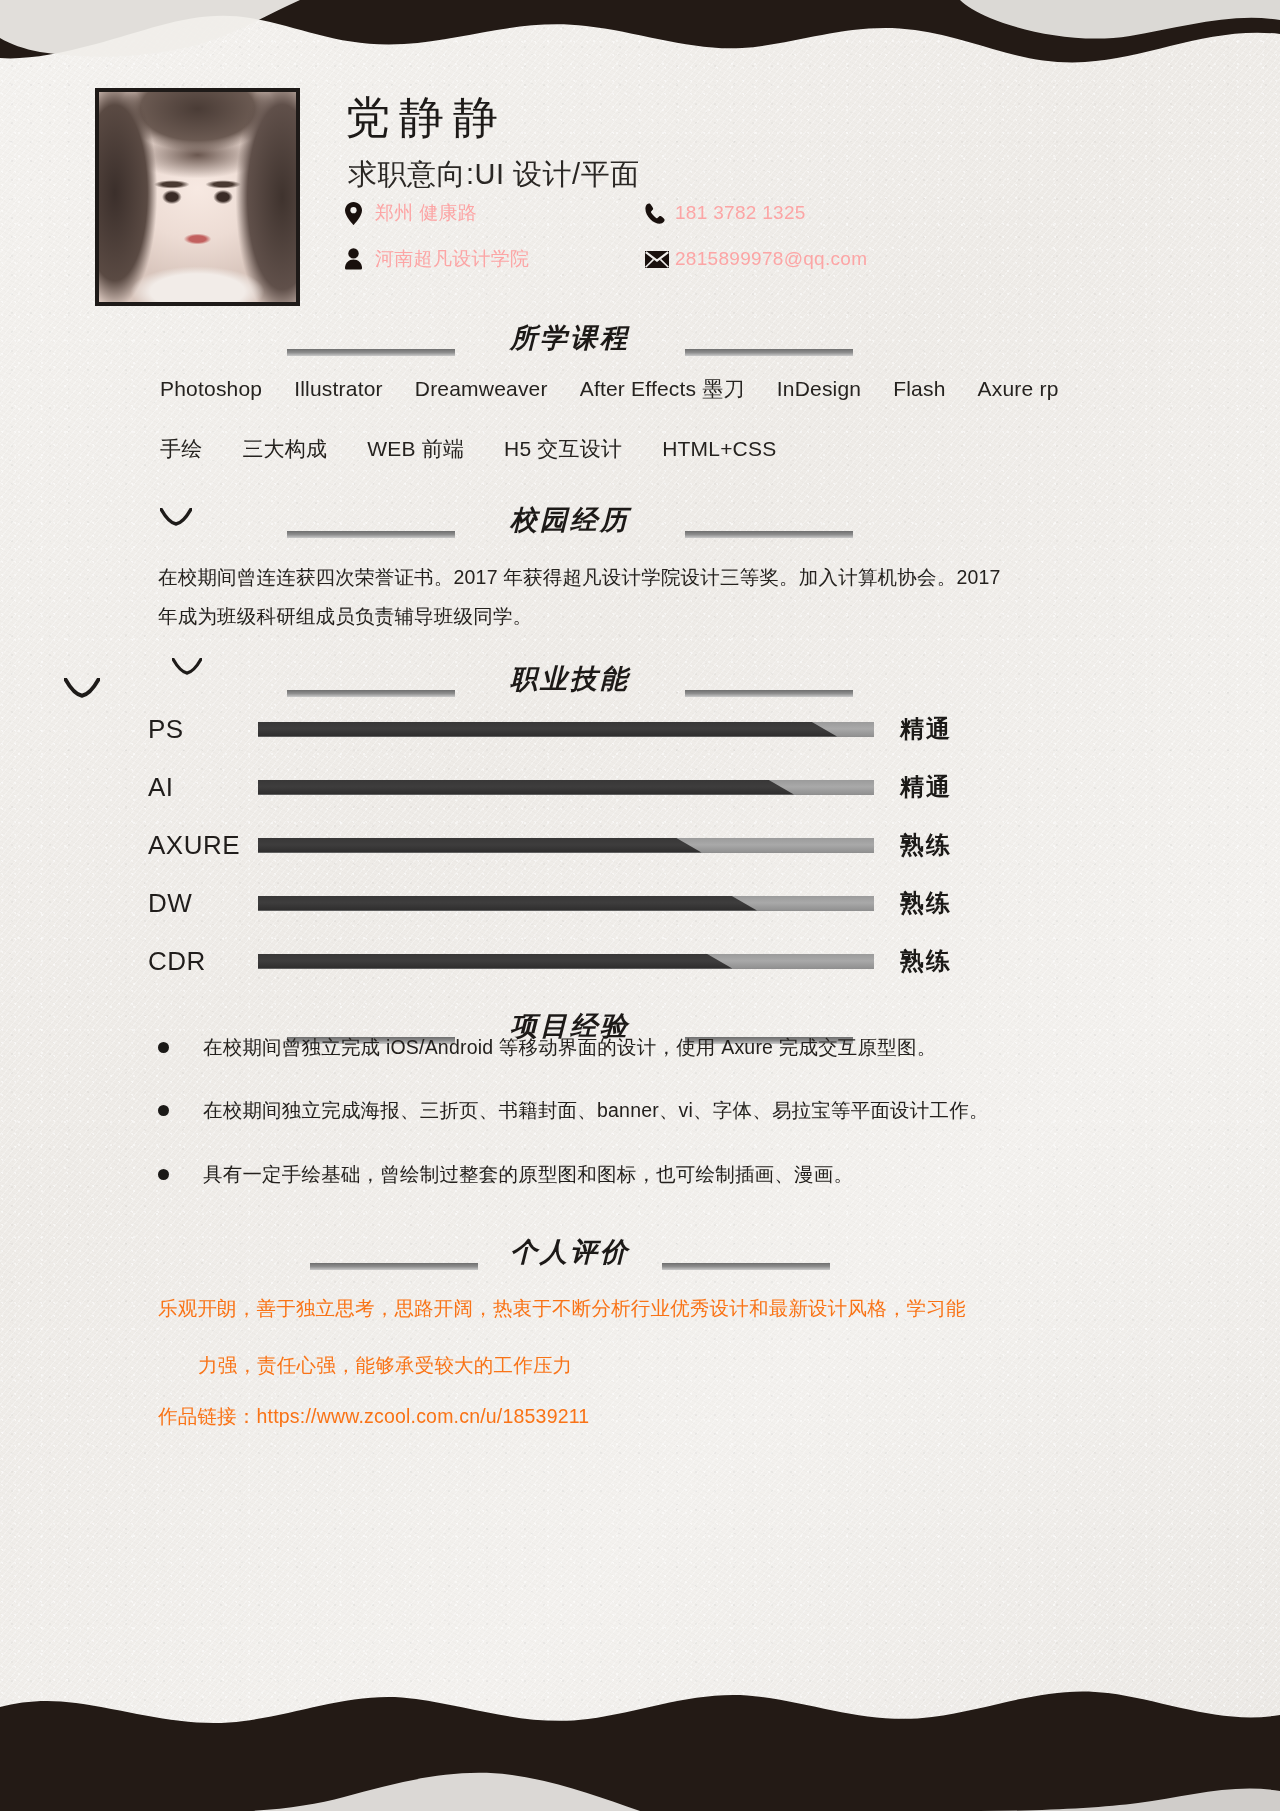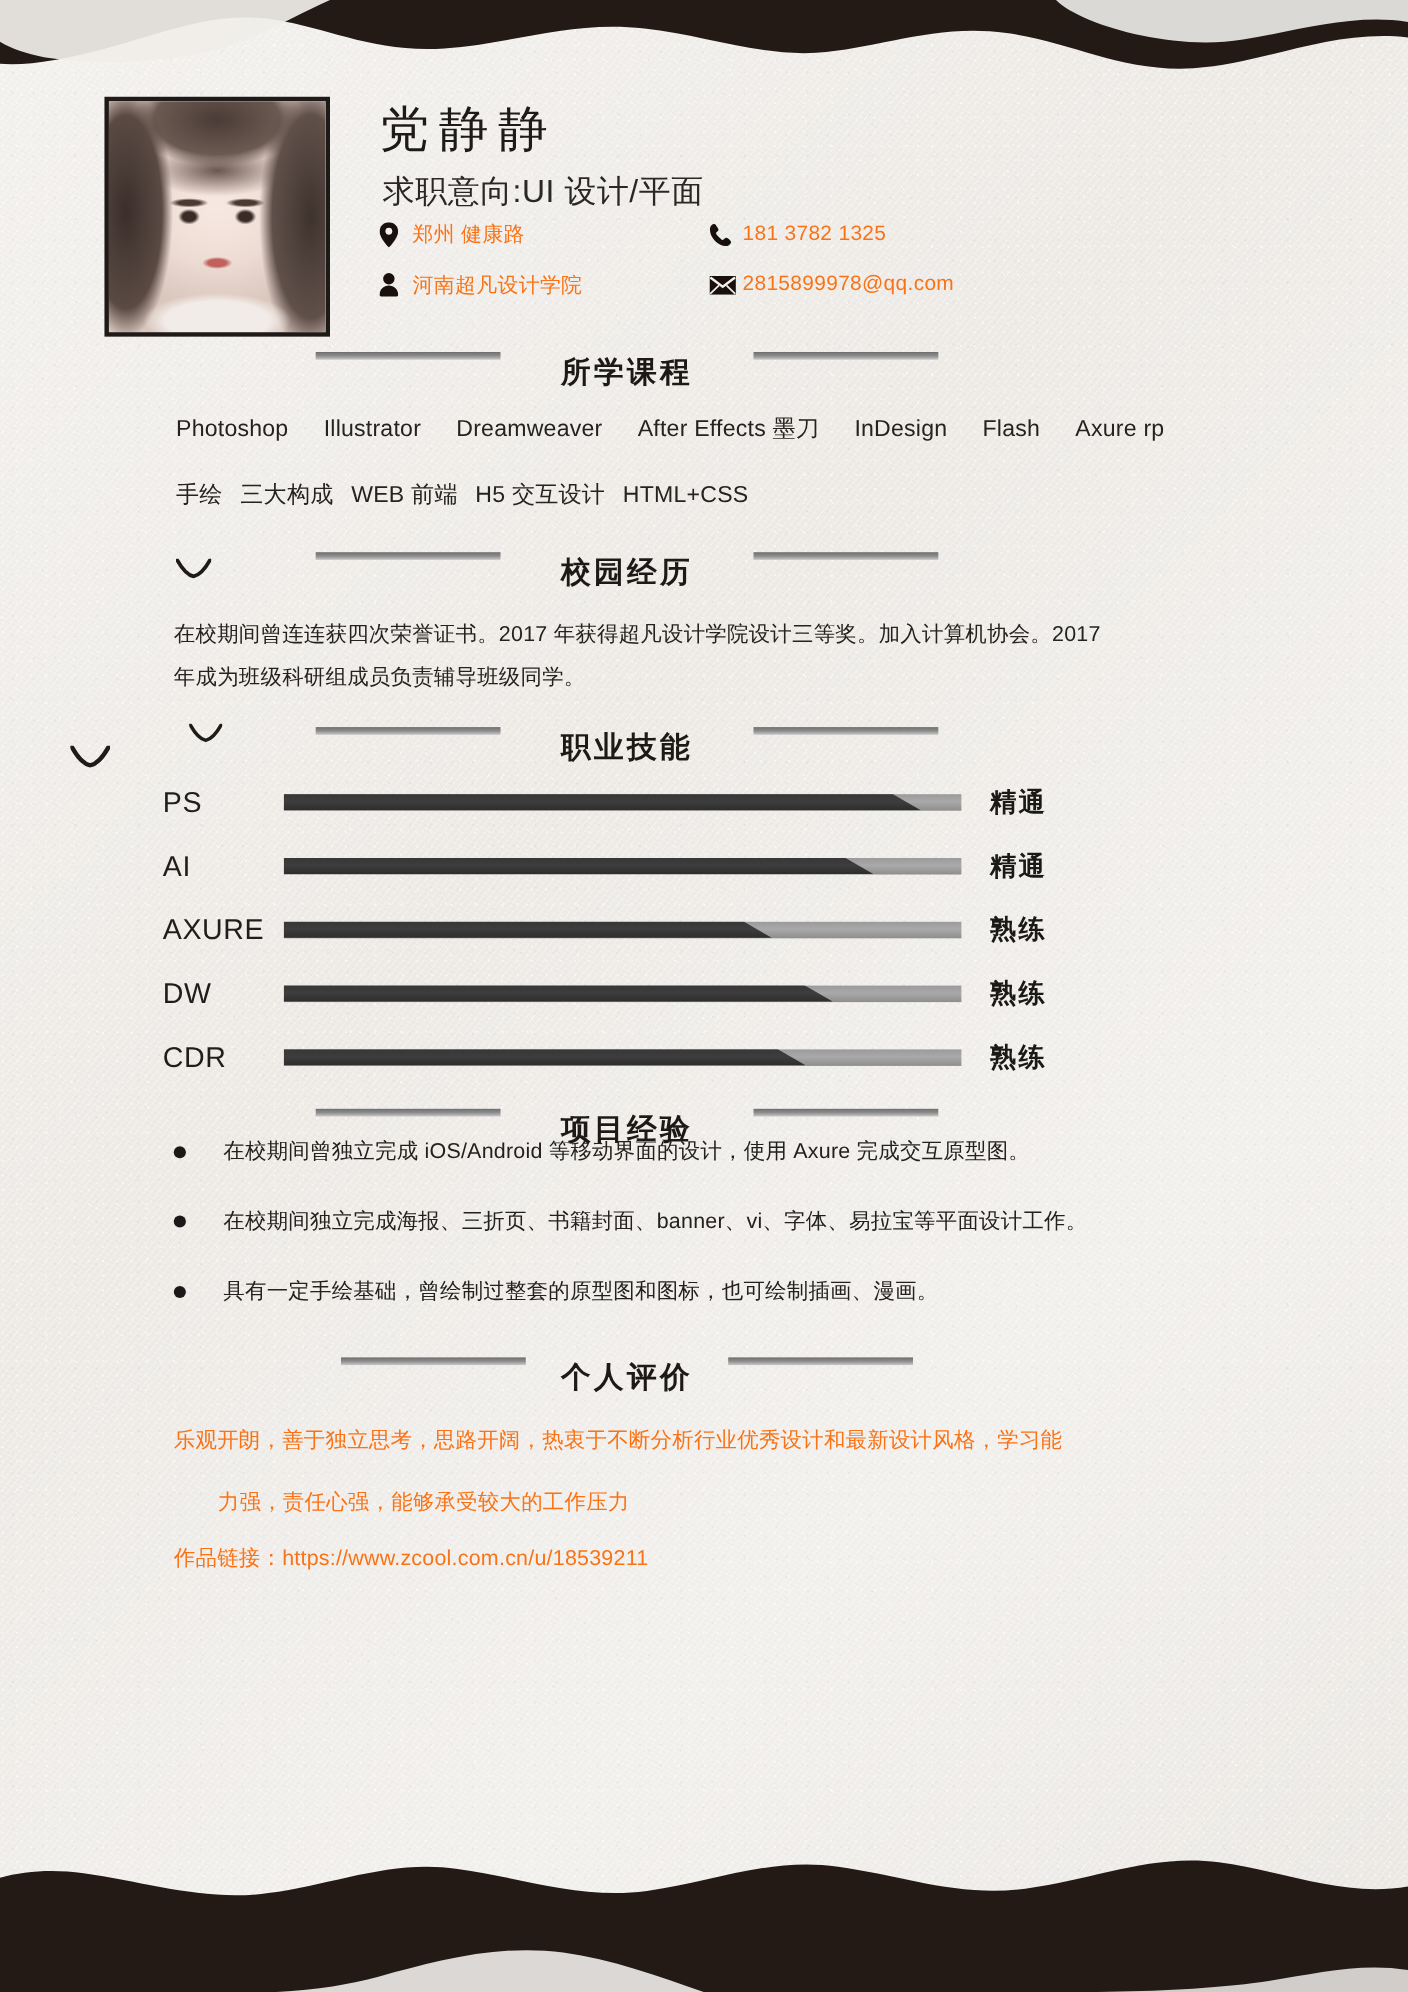--- a/index.html
+++ b/index.html
@@ -93,27 +93,28 @@
   .contact{
     position:absolute; left:345px; top:200px;
     width:600px;
     display:grid;
     grid-template-columns: 300px 300px;
     row-gap:20px;
   }
   .c-item{ display:flex; align-items:center; }
   .c-icon{ width:30px; display:flex; align-items:center; justify-content:flex-start; }
   .c-icon svg{ display:block; }
-  .c-text{ font-size:19px; color:#f97316; letter-spacing:.3px; }
+  .c-text{ font-size:19px; color:#fca5a5; letter-spacing:.3px; }
 
   
   .sec-head{
     position:relative;
-    display:flex; align-items:flex-start; justify-content:center;
+    display:flex; align-items:flex-end; justify-content:center;
     gap:55px;
+    font-style:italic;
   }
   .sec-rule{
     width:168px; height:7px;
     background:linear-gradient(180deg,#6e6e6e 0%,#8d8d8d 50%,#c9c9c9 100%);
   }
   .sec-title{
     font-size:27px; font-weight:bold; color:#1c1917;
     letter-spacing:3px; white-space:nowrap;
   }
 
@@ -266,21 +267,21 @@
 
   <div class="course-row" id="course-row-1" style="top:375px; gap:32px;">
       <span>Photoshop</span>
       <span>Illustrator</span>
       <span>Dreamweaver</span>
       <span>After Effects 墨刀</span>
       <span>InDesign</span>
       <span>Flash</span>
       <span>Axure rp</span>
     </div>
-  <div class="course-row" id="course-row-2" style="top:435px; gap:16px;">
+  <div class="course-row" id="course-row-2" style="top:435px; gap:40px;">
       <span>手绘</span>
       <span>三大构成</span>
       <span>WEB 前端</span>
       <span>H5 交互设计</span>
       <span>HTML+CSS</span>
     </div>
 
   <div class="sec-head" style="position:absolute; left:0; top:502px; width:1140px;">
     <span class="sec-rule"></span>
     <span class="sec-title">校园经历</span>

